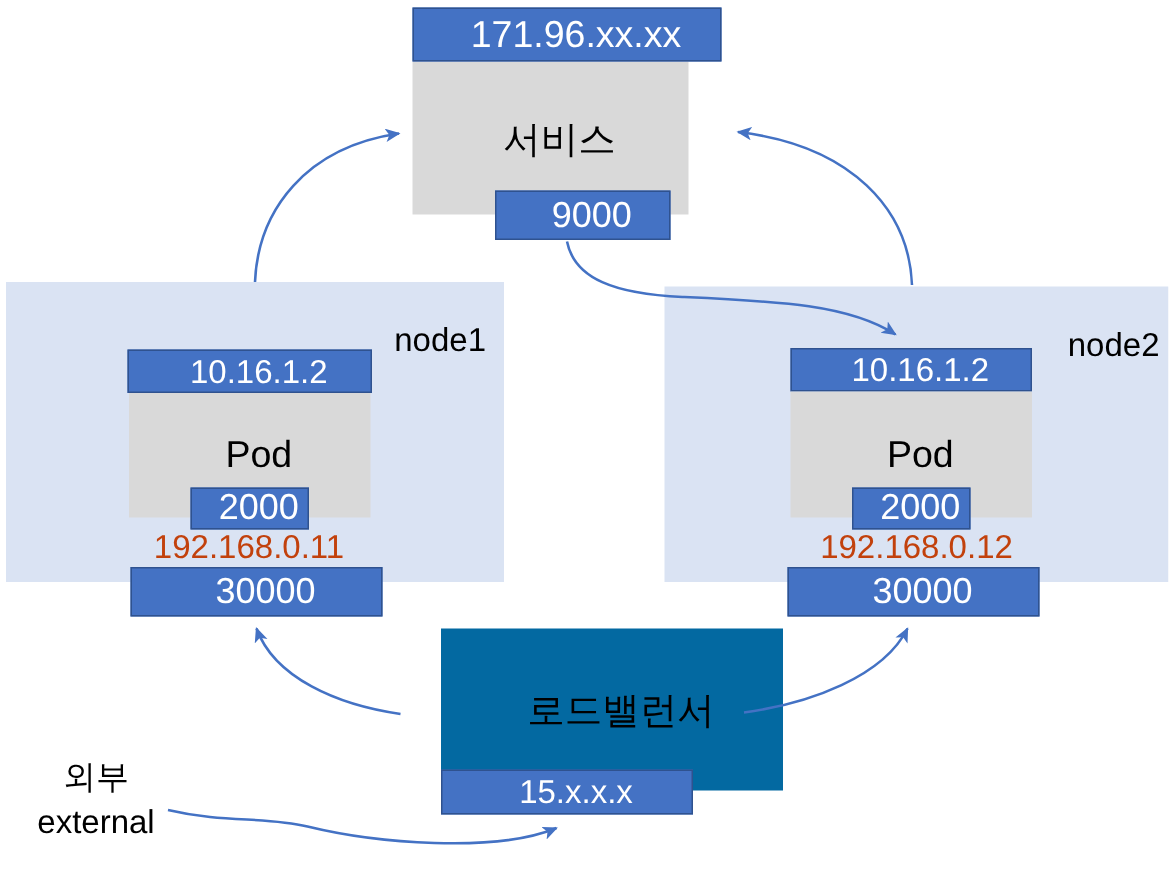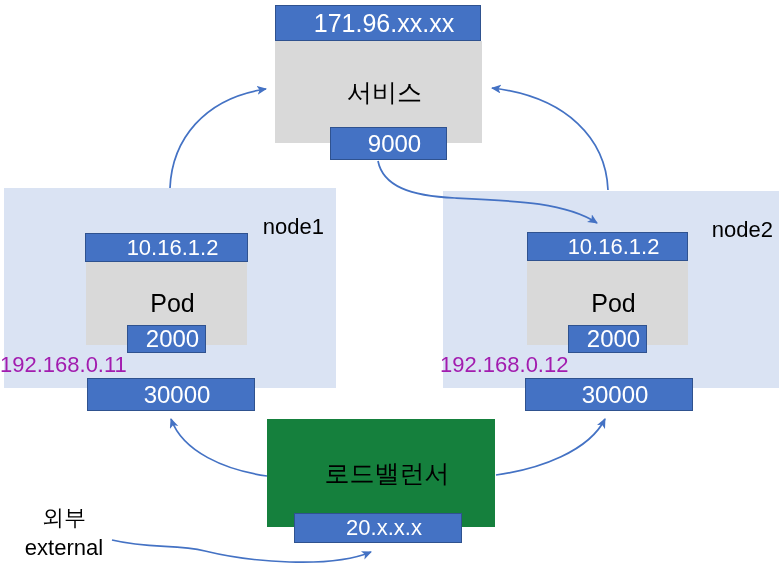--- a/index.html
+++ b/index.html
@@ -15,59 +15,60 @@
   .flexc { display: flex; align-items: center; justify-content: center; }
 
   
   .bluebox {
     background: #4472C4;
     border: 1.6px solid #2F528F;
     color: #ffffff;
   }
   .graybox { background: #D9D9D9; color: #000000; }
   .nodebox { background: #DAE3F3; }
-  .lbbox   { background: #15803d; }
+  .lbbox   { background: #0369a1; margin-left: 27px; }
 
   .t25 { font-size: 25px; }
   .t24 { font-size: 24px; }
   .t22 { font-size: 22px; }
   .t21 { font-size: 22px; line-height: 1.35; }
 
   .nodelabel {
     position: absolute;
     top: 6px;
     right: 12px;
     font-size: 22px;
     color: #000000;
     margin-top: 20px;
   }
   .iptext {
     position: absolute;
     width: 100%;
+    text-align: center;
     font-size: 22px;
-    color: #a21caf;
+    color: #c2410c;
   }
   .external-label { text-align: center; color: #000000; }
 
   svg.arrows {
     position: absolute;
     left: 0; top: 0;
     width: 779px; height: 582px;
     pointer-events: none;
     z-index: 30;
   }
   .z10 { z-index: 10; }
   .z20 { z-index: 20; }
 </style>
 </head>
 <body>
 
 <div id="canvas">
 
-  <div class="abs graybox flexc t25 z10" style="left:275px; top:41px; width:207px; height:102px;">
+  <div class="abs graybox flexc t25 z10" style="left:275px; top:41px; width:184px; height:102px;">
     <span>서비스</span>
   </div>
   <div class="abs bluebox flexc t25 z20" style="left:275px; top:5px; width:206px; height:36px;">
     <span>171.96.xx.xx</span>
   </div>
   <div class="abs bluebox flexc t24 z20" style="left:330px; top:127px; width:117px; height:33px;">
     <span>9000</span>
   </div>
 
   <div class="abs nodebox z10" style="left:4px; top:188px; width:332px; height:200px;">
@@ -101,21 +102,21 @@
     <span class="iptext" style="top:161px; left:-3px;">192.168.0.12</span>
   </div>
   <div class="abs bluebox flexc t24 z20" style="left:525px; top:378px; width:168px; height:33px;">
     <span>30000</span>
   </div>
 
   <div class="abs lbbox flexc t25 z10" style="left:267px; top:419px; width:228px; height:108px; color:#000;">
     <span>로드밸런서</span>
   </div>
   <div class="abs bluebox flexc t22 z20" style="left:294px; top:513px; width:168px; height:30px;">
-    <span>20.x.x.x</span>
+    <span>15.x.x.x</span>
   </div>
 
   <div class="abs external-label t21 z10" style="left:8px; top:503px; width:100px;">
     <div>외부</div>
     <div>external</div>
   </div>
 
   <svg class="arrows" viewBox="0 0 779 582">
     <defs>
       <marker id="ah" markerWidth="12" markerHeight="10" refX="9" refY="4.5" orient="auto" markerUnits="userSpaceOnUse">

